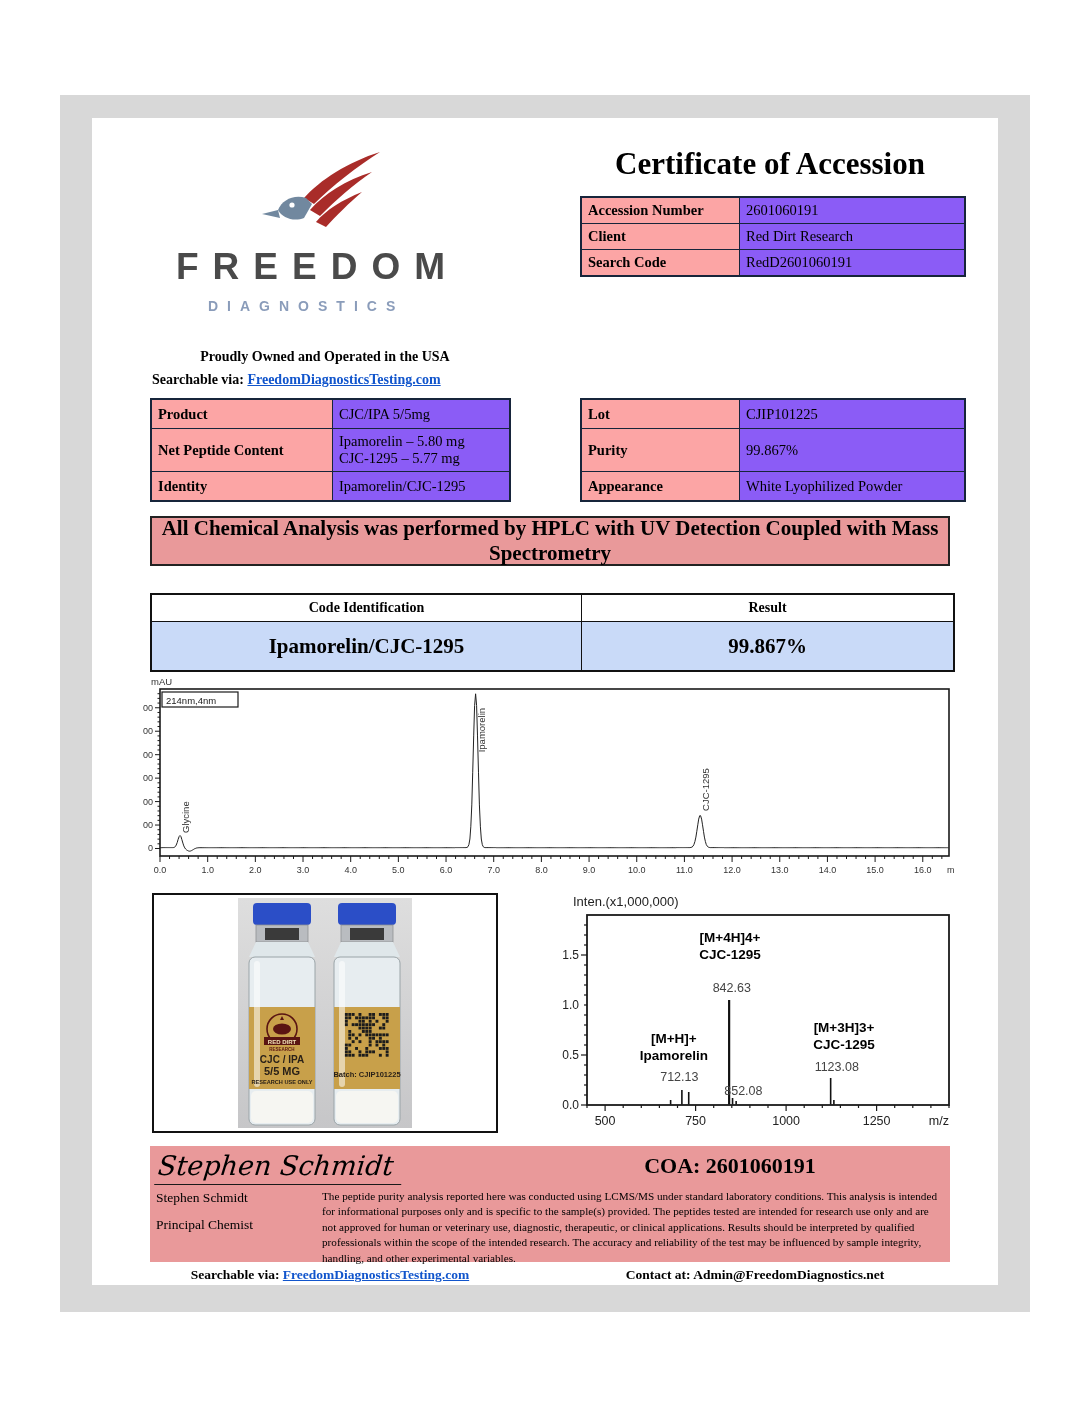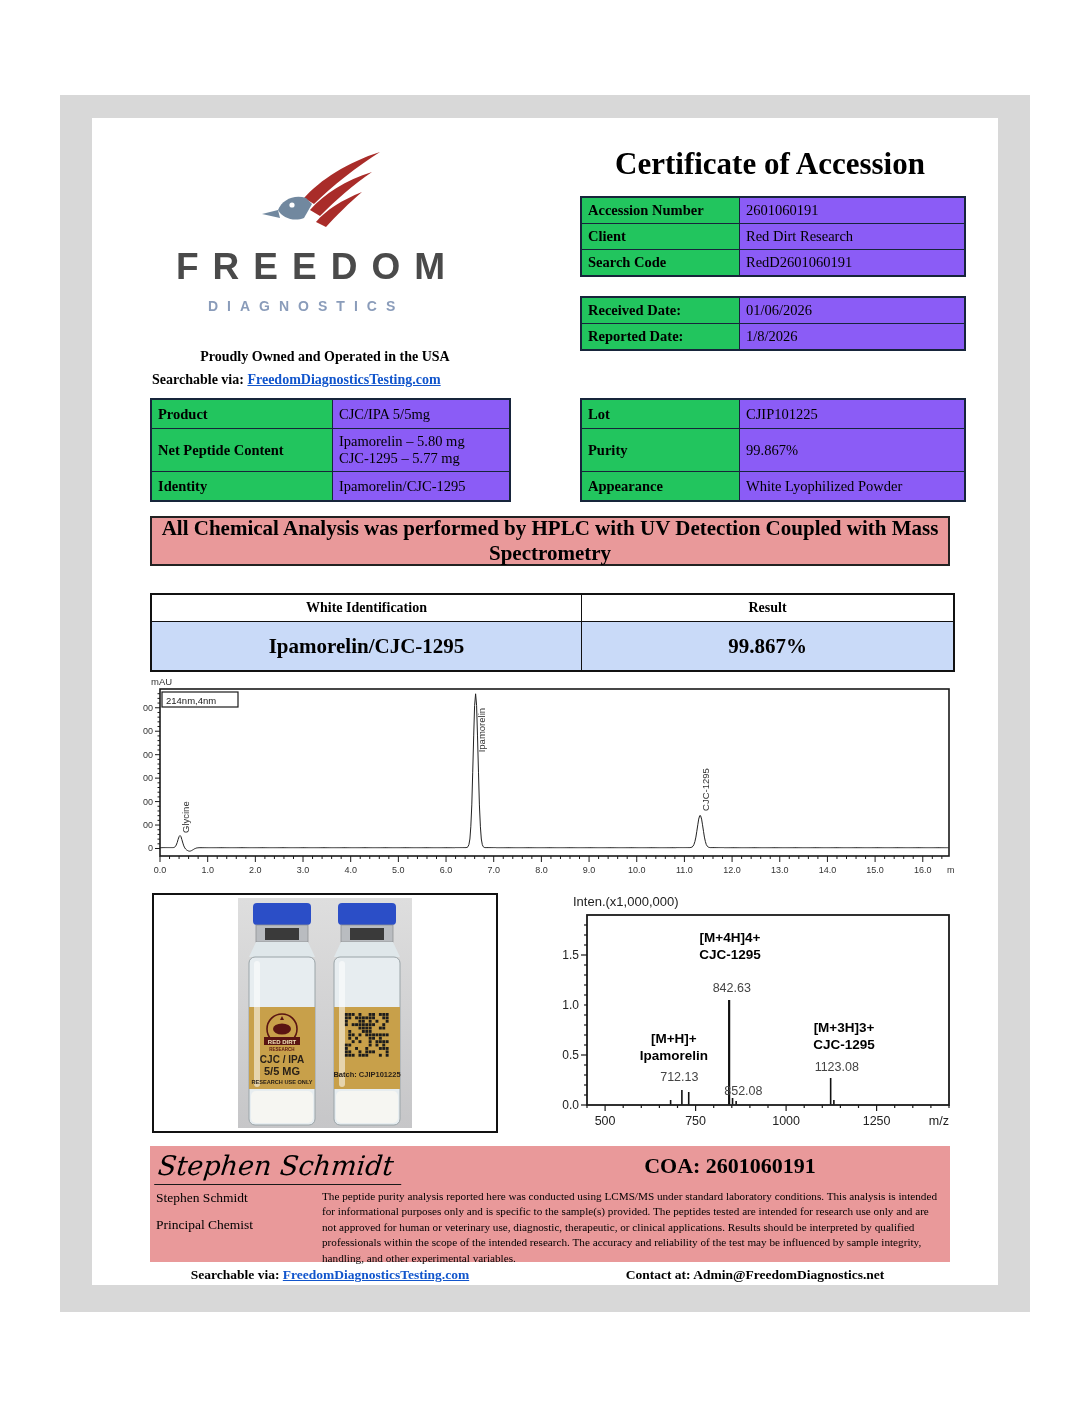--- a/index.html
+++ b/index.html
@@ -17,21 +17,21 @@
   .tagline{left:150px;top:349px;width:350px;text-align:center;font-weight:bold;font-size:14px;}
   .search-top{left:152px;top:372px;font-weight:bold;font-size:14px;}
   .link{color:#1155cc;text-decoration:underline;cursor:pointer;}
 
   .coa-title{left:585px;top:146px;width:370px;text-align:center;
              font-size:31px;font-weight:bold;}
 
   
   table.itable{border-collapse:collapse;table-layout:fixed;border:2.5px solid #17253b;}
   table.itable td{border:1.6px solid #17253b;font-size:14.5px;padding:1px 6px;vertical-align:middle;overflow:hidden;}
-  table.itable td.lbl{background:#22c55e;font-weight:bold;}
+  table.itable td.lbl{background:#fca5a5;font-weight:bold;}
   table.itable td.val{background:#8b5cf6;}
   .t-acc{left:580px;top:196px;} .t-acc td{height:23px;} .t-acc td.lbl{width:145px;} .t-acc td.val{width:212px;}
   .t-date{left:580px;top:296px;} .t-date td{height:23px;} .t-date td.lbl{width:145px;} .t-date td.val{width:212px;}
   .t-prod{left:150px;top:398px;} .t-prod td.lbl{width:168px;} .t-prod td.val{width:164px;}
   .t-lot{left:580px;top:398px;} .t-lot td.lbl{width:145px;} .t-lot td.val{width:212px;}
   .r-sm td{height:26px;} .r-lg td{height:40px;}
 
   
   .banner{left:150px;top:516px;width:796px;height:46px;background:#e9999a;border:2.5px solid #222;
           display:flex;align-items:center;justify-content:center;text-align:center;
@@ -98,32 +98,20 @@
           <td class="lbl">Client</td>
           <td class="val">Red Dirt Research</td>
         </tr>
     <tr>
           <td class="lbl">Search Code</td>
           <td class="val">RedD2601060191</td>
         </tr>
   </tbody>
     </table>
 
-  <table class="abs itable t-date">
-    <tbody>
-        <tr>
-          <td class="lbl">Received Date:</td>
-          <td class="val">01/06/2026</td>
-        </tr>
-    <tr>
-          <td class="lbl">Reported Date:</td>
-          <td class="val">1/8/2026</td>
-        </tr>
-  </tbody>
-    </table>
 
   <table class="abs itable t-prod">
     <tbody>
         <tr class="r-sm">
           <td class="lbl">Product</td>
           <td class="val">CJC/IPA 5/5mg</td>
         </tr>
     <tr class="r-lg">
           <td class="lbl">Net Peptide Content</td>
       <td class="val">
@@ -153,21 +141,21 @@
           <td class="val">White Lyophilized Powder</td>
         </tr>
   </tbody>
     </table>
 
   <div class="abs banner">All Chemical Analysis was performed by HPLC with UV Detection Coupled with Mass Spectrometry</div>
 
   <table class="abs mtable">
     <tbody>
         <tr>
-      <td class="mh mcol1">White Identification</td>
+      <td class="mh mcol1">Code Identification</td>
       <td class="mh mcol2">Result</td>
     </tr>
     <tr>
       <td class="mv mcol1">Ipamorelin/CJC-1295</td>
       <td class="mv mcol2">99.867%</td>
     </tr>
   </tbody>
     </table>
 
   <svg id="chromSvg" class="abs" style="left:143px;top:676px;" width="812" height="212">

